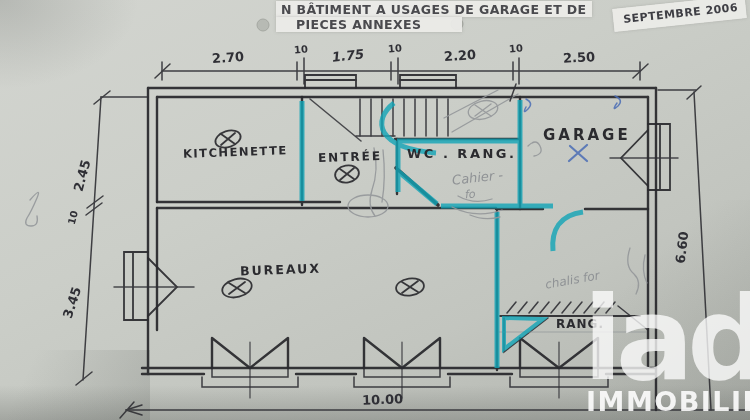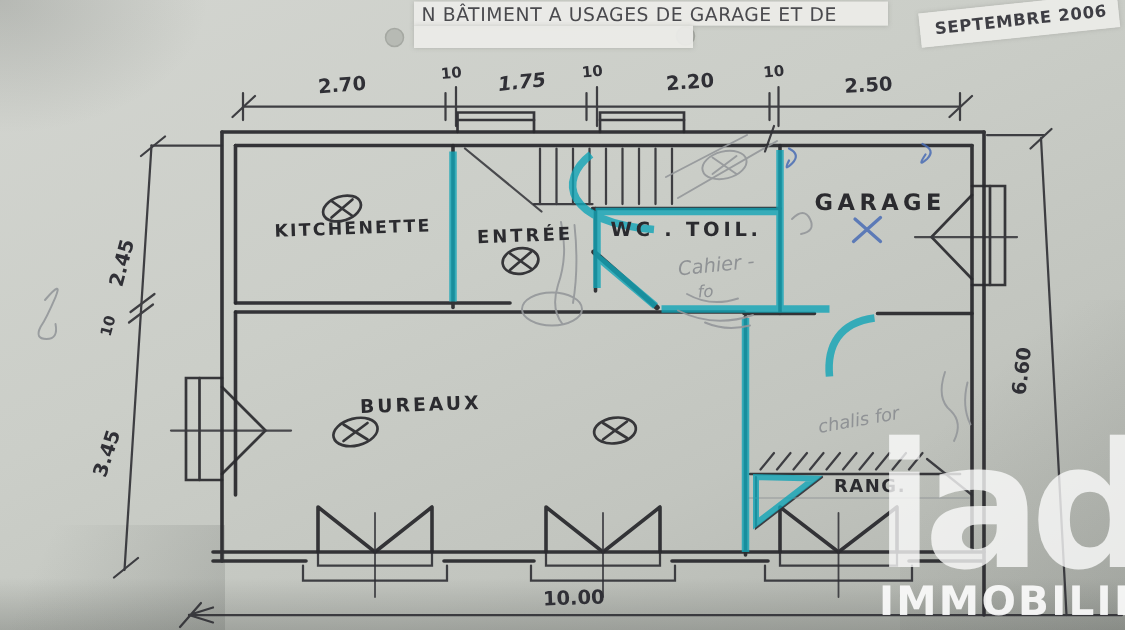--- a/index.html
+++ b/index.html
@@ -8,21 +8,21 @@
     background:linear-gradient(155deg,#d3d5d0 0%,#cbcec8 40%,#c2c5bf 70%,#b0b3ad 100%);
     font-family:"DejaVu Sans",sans-serif;
   }
   .shade{position:absolute;pointer-events:none;}
   .lbl{position:absolute;white-space:nowrap;color:#2b2b2f;font-family:"DejaVu Sans",sans-serif;}
   .room{font-weight:600;letter-spacing:2px;}
   .dim{font-size:13px;font-weight:600;color:#303036;}
   .dim-sm{font-size:10px;font-weight:600;color:#303036;}
   .pencil-note{color:#8f9295;font-style:italic;font-weight:400;}
   .strip{position:absolute;background:rgba(236,236,232,0.93);box-shadow:0 0 3px rgba(120,120,118,0.35);}
-  .title-text{position:absolute;font-size:12.5px;font-weight:400;color:#4a4a4e;letter-spacing:0.4px;white-space:nowrap;}
+  .title-text{position:absolute;font-size:12.5px;font-weight:700;color:#4a4a4e;letter-spacing:0.4px;white-space:nowrap;}
   #stamp-strip{transform:rotate(-6deg);}
   #stamp-text{font-size:11px;font-weight:700;color:#3e3e44;letter-spacing:0.5px;padding:5px 0 0 10px;}
   #logo-mark{
     position:absolute;left:583px;top:281px;font-size:116px;font-weight:700;line-height:1;
     color:rgba(252,252,252,0.78);letter-spacing:-7px;
   }
   #logo-name{
     position:absolute;left:586px;top:386px;font-size:27px;font-weight:700;
     color:rgba(253,253,253,0.9);letter-spacing:1.5px;white-space:nowrap;
   }
@@ -185,20 +185,21 @@
       <path d="M658,90 H696"></path>
 
       <path d="M126,410 H748"></path>
       <path d="M126,410 l16,-5 M126,410 l16,5 M120,418 L134,402"></path>
     </g>
   </svg>
 
   <div class="strip" id="title-strip-1" style="left:276px;top:1px;width:316px;height:16px;"></div>
   <div class="strip" id="title-strip-2" style="left:276px;top:17px;width:186px;height:15px;"></div>
   <div class="title-text" style="left:281px;top:2px;">N BÂTIMENT A USAGES DE GARAGE ET DE</div>
+  <div class="title-text" style="left:296px;top:17px;">PIECES ANNEXES</div>
 
   <div class="strip" id="stamp-strip" style="left:613px;top:2px;width:133px;height:23px;">
     <div id="stamp-text">SEPTEMBRE 2006</div>
   </div>
 
   <div class="lbl dim" style="left:212px;top:50px;transform:rotate(-4deg);">2.70</div>
   <div class="lbl dim" style="left:332px;top:48px;transform:rotate(-6deg);font-style:italic;">1.75</div>
   <div class="lbl dim" style="left:444px;top:48px;transform:rotate(-4deg);">2.20</div>
   <div class="lbl dim" style="left:563px;top:50px;transform:rotate(-3deg);">2.50</div>
   <div class="lbl dim-sm" style="left:294px;top:44px;transform:rotate(-5deg);">10</div>
@@ -207,21 +208,21 @@
 
   <div class="lbl dim" style="left:66px;top:168px;transform:rotate(-75deg);">2.45</div>
   <div class="lbl dim-sm" style="left:66px;top:212px;transform:rotate(-75deg);">10</div>
   <div class="lbl dim" style="left:56px;top:295px;transform:rotate(-72deg);">3.45</div>
 
   <div class="lbl dim" style="left:666px;top:240px;transform:rotate(-83deg);">6.60</div>
   <div class="lbl dim" style="left:362px;top:392px;transform:rotate(-2deg);">10.00</div>
 
   <div class="lbl room" style="left:183px;top:145px;font-size:11.5px;letter-spacing:1.5px;transform:rotate(-2deg);">KITCHENETTE</div>
   <div class="lbl room" style="left:318px;top:150px;font-size:12px;transform:rotate(-2deg);">ENTRÉE</div>
-  <div class="lbl room" style="left:407px;top:146px;font-size:13px;letter-spacing:2.5px;">WC . TOIL.</div>
+  <div class="lbl room" style="left:407px;top:146px;font-size:13px;letter-spacing:2.5px;">WC . RANG.</div>
   <div class="lbl room" style="left:543px;top:126px;font-size:15px;letter-spacing:3px;">GARAGE</div>
   <div class="lbl room" style="left:240px;top:262px;font-size:12.5px;transform:rotate(-2deg);">BUREAUX</div>
   <div class="lbl room" style="left:556px;top:317px;font-size:12px;letter-spacing:1px;">RANG.</div>
 
   <div class="lbl pencil-note" style="left:452px;top:170px;font-size:13px;transform:rotate(-6deg);">Cahier -</div>
   <div class="lbl pencil-note" style="left:465px;top:188px;font-size:11px;transform:rotate(-4deg);">fo</div>
   <div class="lbl pencil-note" style="left:545px;top:273px;font-size:12px;transform:rotate(-10deg);">chalis for</div>
 
   <div id="logo-mark">iad</div>
   <div id="logo-name">IMMOBILIER</div>

